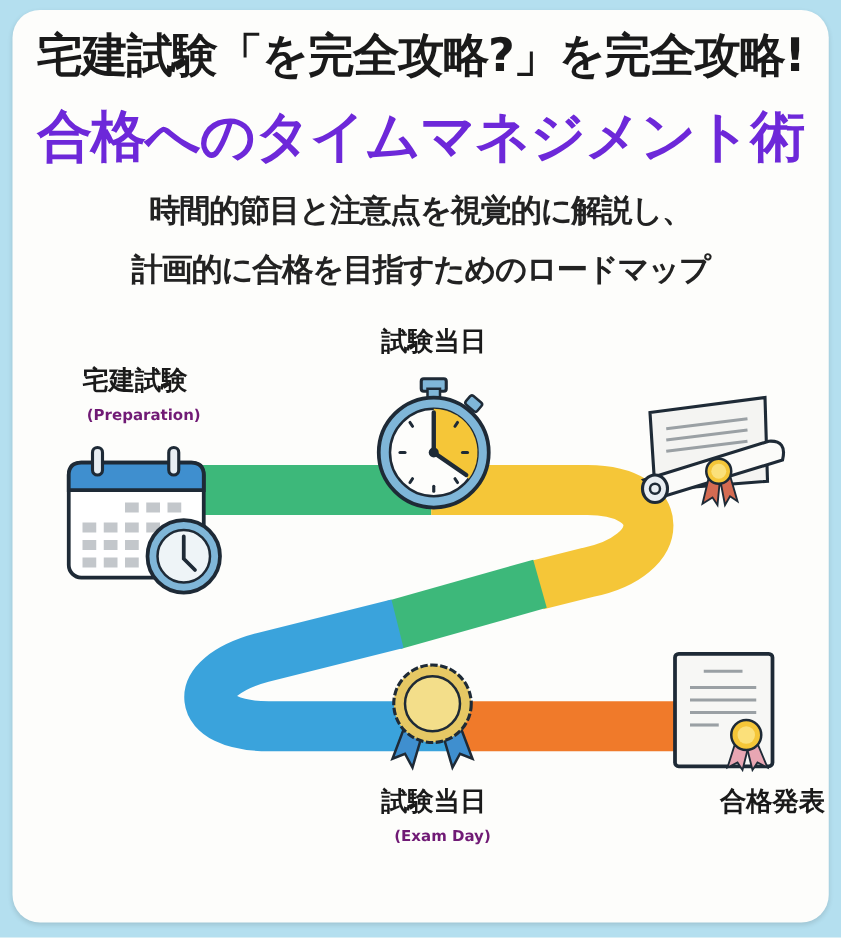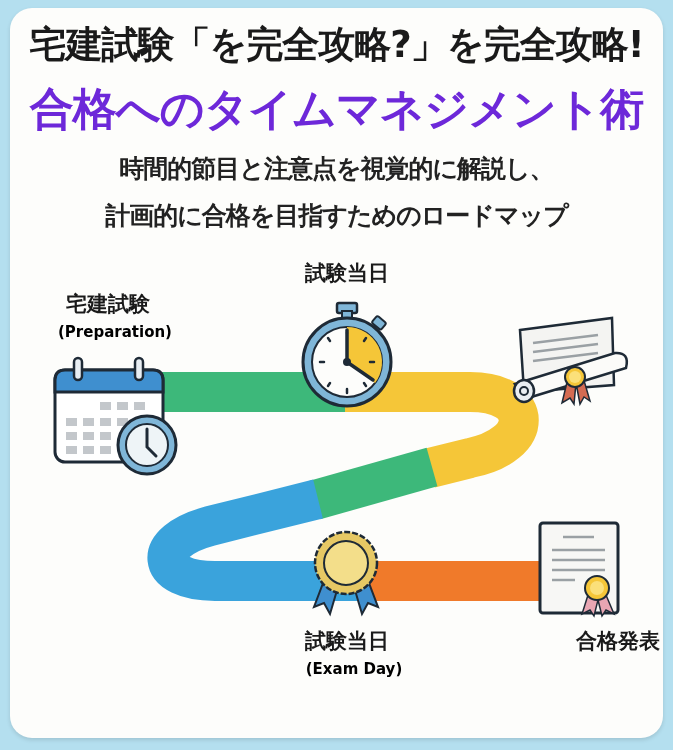--- a/index.html
+++ b/index.html
@@ -3,21 +3,21 @@
 <meta charset="utf-8">
 <style>
   html,body{margin:0;padding:0;}
   body{width:673px;height:750px;background:#b4dfef;position:relative;overflow:hidden;font-family:"DejaVu Sans","Liberation Sans",sans-serif;}
   .card{position:absolute;left:10px;top:8px;width:653px;height:730px;background:#fdfdfb;border-radius:22px;box-shadow:0 2px 4px rgba(0,0,0,0.12);}
   .title1{position:absolute;left:0;top:20px;width:673px;text-align:center;font-size:37px;font-weight:bold;color:#1a1a1a;letter-spacing:-1px;}
   .title2{position:absolute;left:0;top:80px;width:673px;text-align:center;font-size:44px;font-weight:bold;color:#6d28d9;letter-spacing:-1px;}
   .sub{position:absolute;left:0;width:673px;text-align:center;font-size:25px;font-weight:bold;color:#222;letter-spacing:-1px;}
   .lbl{position:absolute;text-align:center;font-weight:bold;color:#1a1a1a;}
   .lbl .jp{font-size:21px;display:block;line-height:32px;}
-  .lbl .en{font-size:15px;display:block;line-height:24px;color:#000000;margin-left:14px;}
+  .lbl .en{font-size:12px;display:block;line-height:24px;color:#701a75;margin-left:14px;}
   svg{position:absolute;left:0;top:0;}
 </style>
 </head>
 <body>
 
 <div class="card"></div>
 
 <div class="title1">宅建試験「を完全攻略?」を完全攻略!</div>
 <div class="title2">合格へのタイムマネジメント術</div>
 <div class="sub" style="top:152px">時間的節目と注意点を視覚的に解説し、</div>

